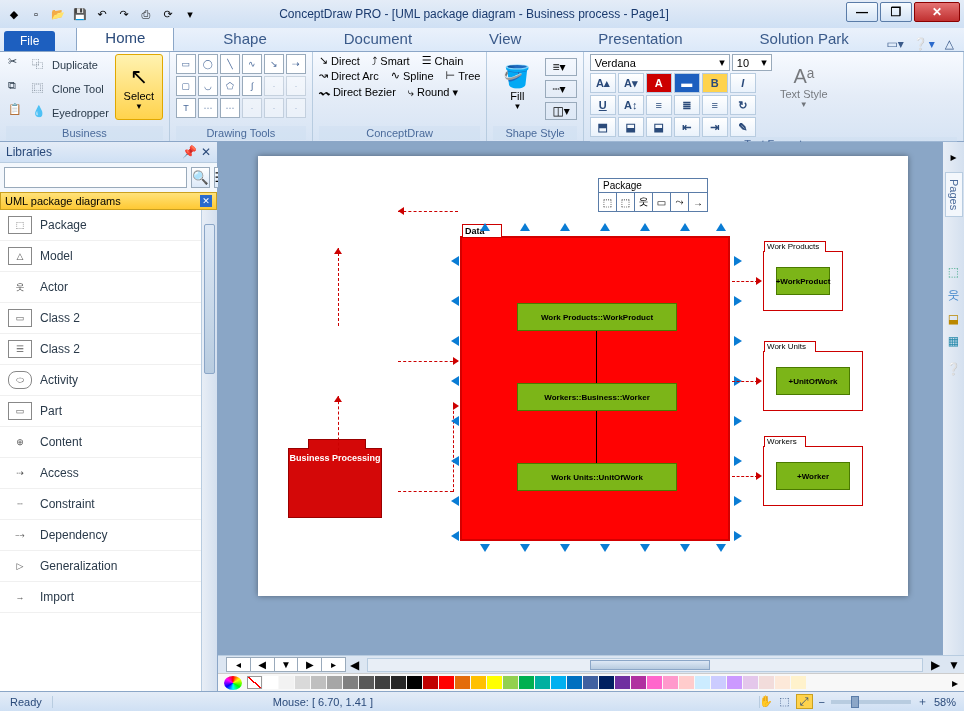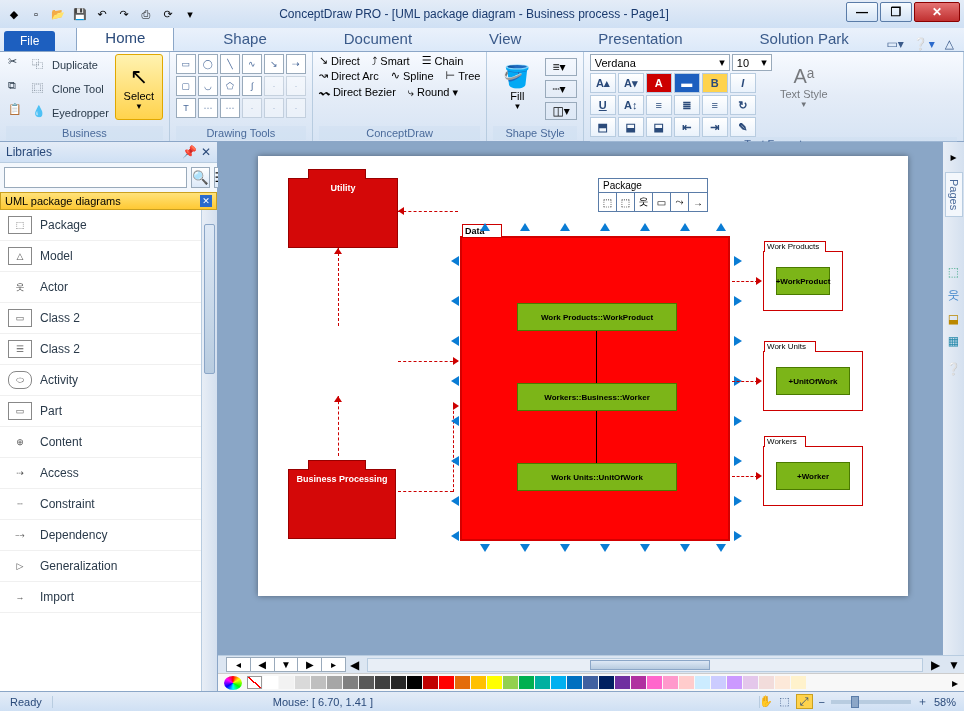--- a/index.html
+++ b/index.html
@@ -387,25 +387,21 @@
       <div class="lib-scroll">
           <div class="thumb"></div>
         </div>
     </div>
   </div>
 
   <div class="canvas-wrap">
     <div class="canvas">
       <div class="paper">
 
-        <div class="pkg small" style="left:30px;top:22px;width:110px;height:70px">
-            <div class="tab"></div>
-            <span>Utility</span>
-          </div>
-        <div class="pkg small" style="left:30px;top:313px;width:108px;height:70px">
+        <div class="pkg small" style="left:30px;top:292px;width:94px;height:70px">
             <div class="tab"></div>
             <span>Business Processing</span>
           </div>
 
         <div class="dep-line v" style="left:80px;top:92px;height:78px"></div>
         <div class="arrow-u" style="left:76px;top:92px"></div>
         <div class="dep-line v" style="left:80px;top:240px;height:60px"></div>
         <div class="arrow-u" style="left:76px;top:240px"></div>
 
         <div class="dep-line" style="left:140px;top:55px;width:60px"></div>

